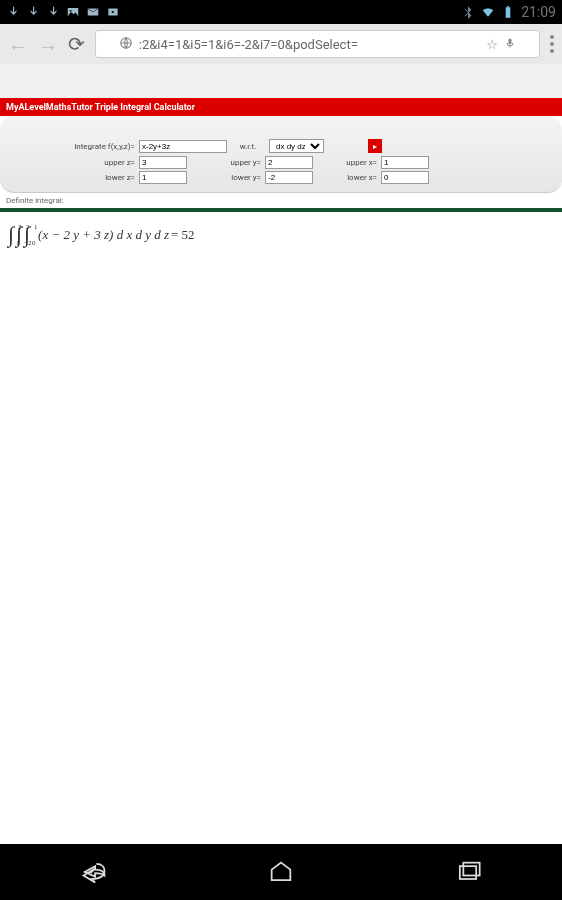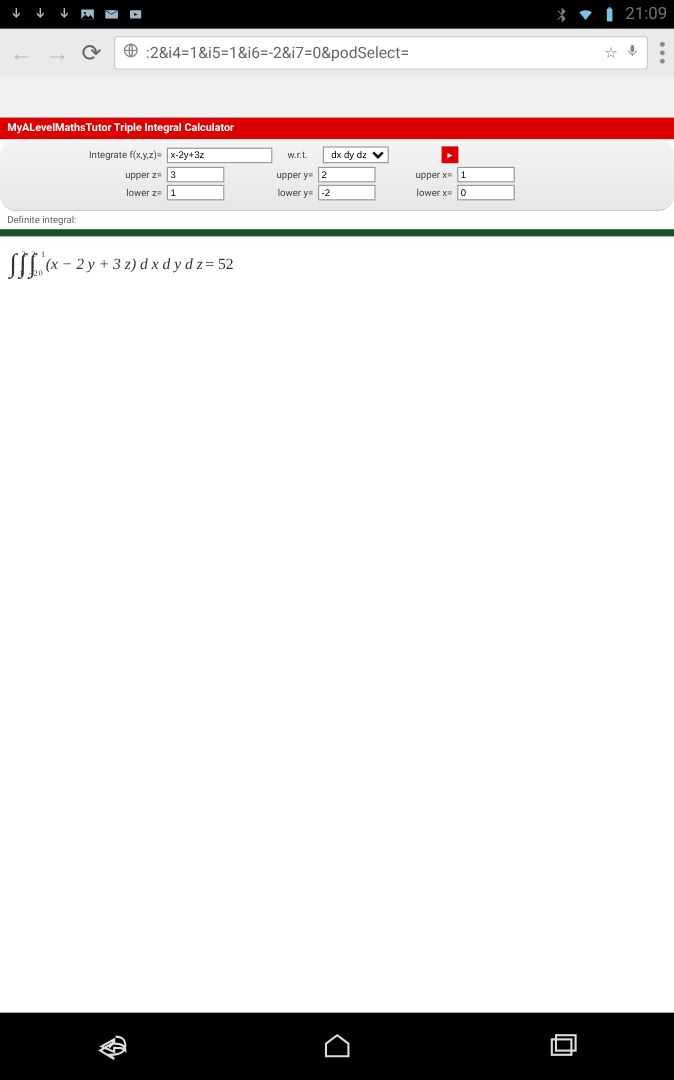--- a/index.html
+++ b/index.html
@@ -37,60 +37,60 @@
 .tab-close { margin-left:auto; color:#888; font-size:14px; cursor:pointer;}
 .tab-ghost { width:28px; height:24px; background:#555; margin-left:4px;
   border-radius:4px 4px 0 0;}
 .url-row {
   height:40px; background:#e9e9e9; display:flex; align-items:center; padding:0 8px; gap:10px;
 }
 .nav-arrow { color:#bbb; font-size:20px; }
 .nav-arrow.enabled { color:#666; }
 .url-pill {
   flex:1; background:#fff; border:1px solid #ccc; border-radius:3px;
-  height:28px; display:flex; align-items:center; padding:0 6px; gap:6px;
+  height:28px; display:flex; align-items:center; padding:0 23px; gap:6px;
   font-size:13px; color:#666; overflow:hidden;
 }
 .globe{color:#888;}
 .url-text{flex:1; white-space:nowrap; overflow:hidden;}
 .mic{color:#888;}
 .menu-dots{display:flex;flex-direction:column;gap:3px;}
 .menu-dots span{width:4px;height:4px;background:#888;border-radius:50%;}
 
 
 .page {
   background:#fff; height: 746px; overflow:hidden;
 }
 .red-bar {
   background:#dc0000; color:#fff; font-size:9px; font-weight:bold;
   padding:4px 6px;
 }
 .form-panel {
   background: linear-gradient(#f4f4f4,#e6e6e6);
   border-bottom:1px solid #ccc;
-  padding:6px 10px 8px 10px;
+  padding:23px 10px 8px 10px;
   font-size:8px; color:#444;border-radius:14px;
 }
 .row { display:flex; align-items:center; margin-bottom:3px; gap:4px;}
 .lbl { text-align:right; display:inline-block;}
 .lbl-w1{width:125px;}
 .inp {
   border:1px solid #999; height:13px; font-size:8px; padding:0 2px;
   background:#fff;
 }
 .inp-wide{width:88px;} .inp-sm{width:48px;}
 select.inp{height:14px;}
 .go-btn {
   width:14px;height:14px;background:#dc0000;color:#fff;
   display:flex;align-items:center;justify-content:center;
   font-size:8px;border:none;cursor:pointer;margin-left:40px;
 }
 .bounds-grid { display:grid; grid-template-columns: 125px 58px 60px 58px 50px 58px; gap:2px 4px; align-items:center;}
 .bounds-grid .lbl{}
-.result-label{font-size:8px;color:#666;padding:3px 6px;border-bottom:6px solid #14532d;}
+.result-label{font-size:8px;color:#666;padding:3px 6px;border-bottom:4px solid #14532d;}
 .result-math{
   padding:10px 8px; font-family:"Times New Roman",serif; font-size:13px; color:#333;
   display:flex;align-items:center;gap:2px;
 }
 .integral{font-size:22px;position:relative;}
 .bounds-sup{font-size:7px;position:absolute;top:1px;left:10px;}
 .bounds-sub{font-size:7px;position:absolute;bottom:1px;left:8px;}
 .expr{font-style:italic;}
 
 

